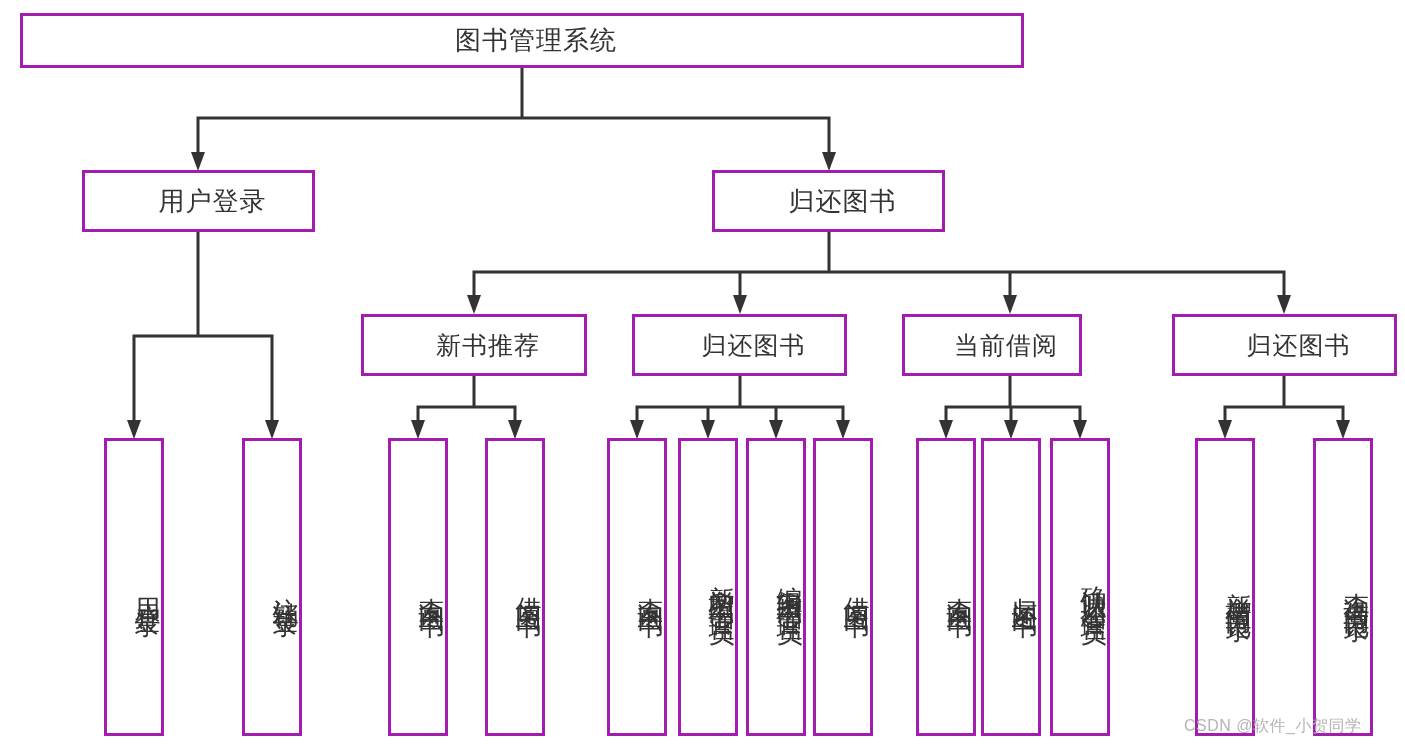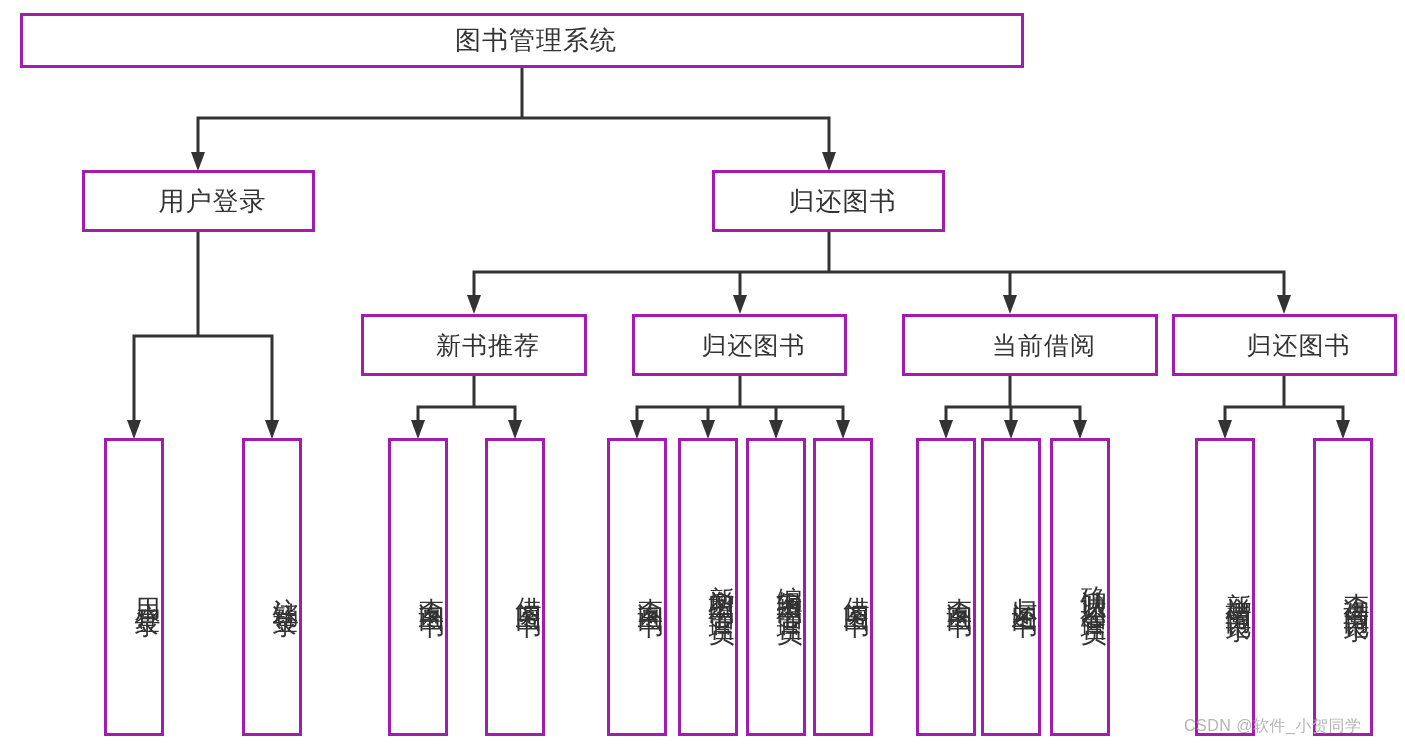--- a/index.html
+++ b/index.html
@@ -107,21 +107,21 @@
   <div class="node l2" style="left:712px;top:170px;width:233px;height:62px">
     <span class="label">归还图书</span>
   </div>
 
   <div class="node l3" style="left:361px;top:314px;width:226px;height:62px">
     <span class="label">新书推荐</span>
   </div>
   <div class="node l3" style="left:632px;top:314px;width:215px;height:62px">
     <span class="label">归还图书</span>
   </div>
-  <div class="node l3" style="left:902px;top:314px;width:256px;height:62px">
+  <div class="node l3" style="left:902px;top:314px;width:180px;height:62px">
     <span class="label">当前借阅</span>
   </div>
   <div class="node l3" style="left:1172px;top:314px;width:225px;height:62px">
     <span class="label">归还图书</span>
   </div>
 
   <div class="node leaf" style="left:104px">
     <span class="leaf-text">用户登录</span>
   </div>
   <div class="node leaf" style="left:242px">

